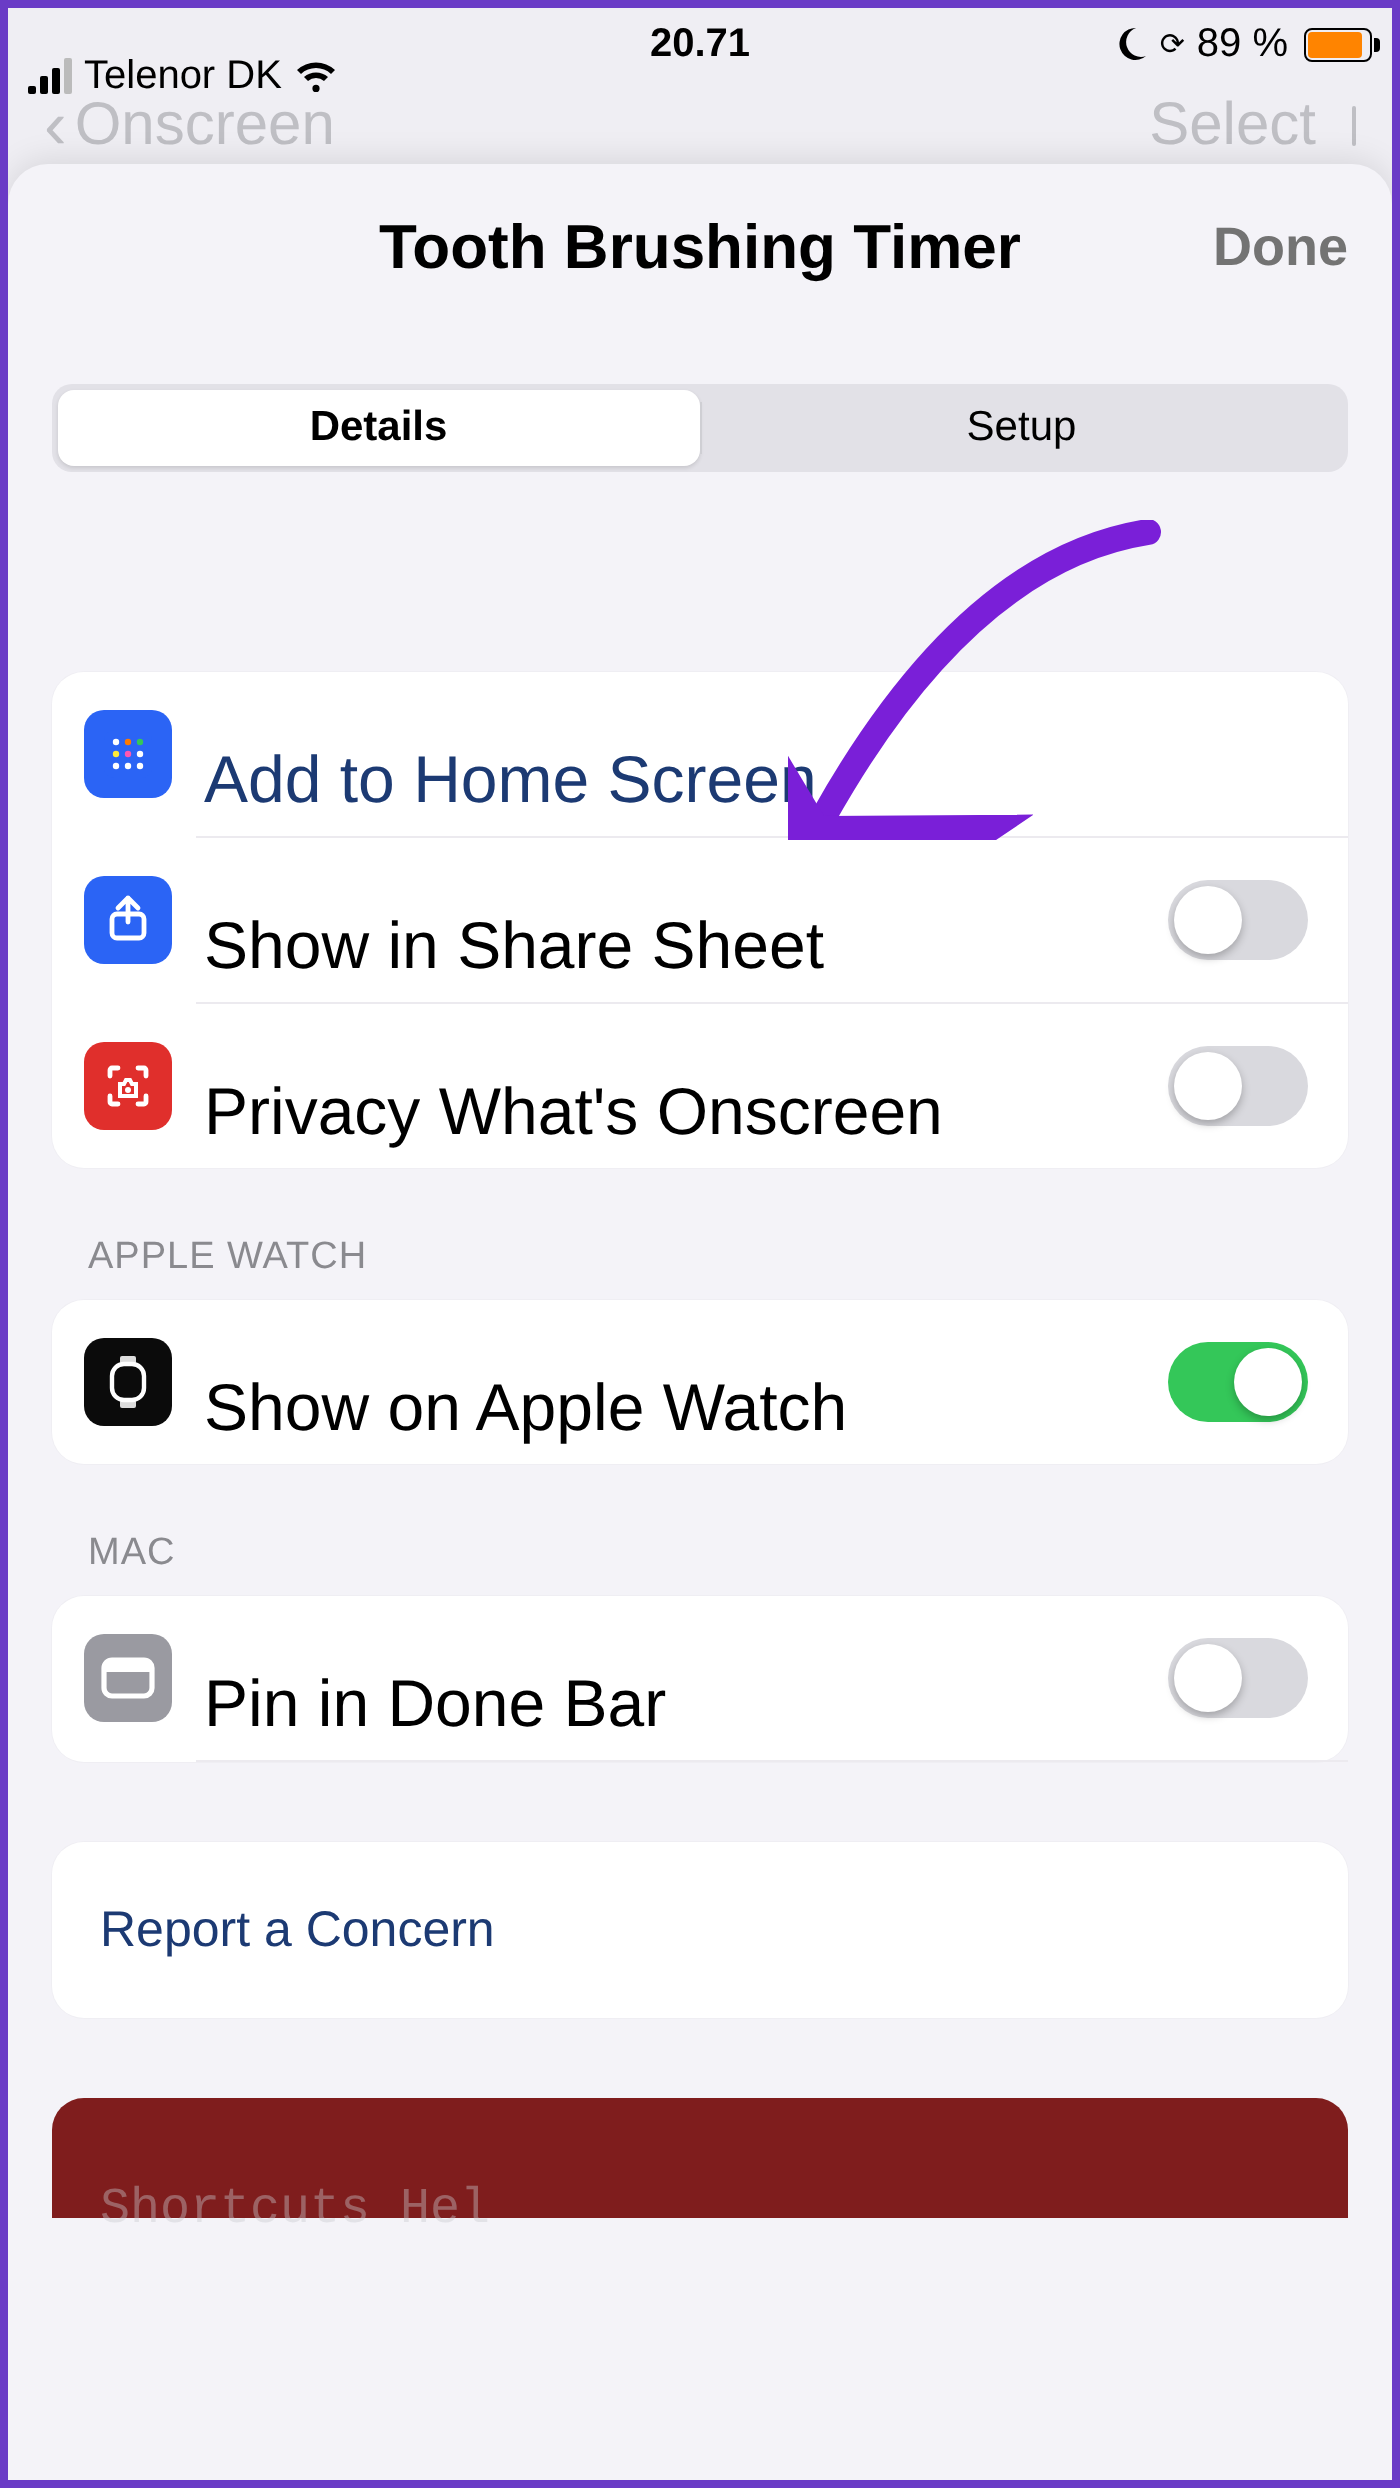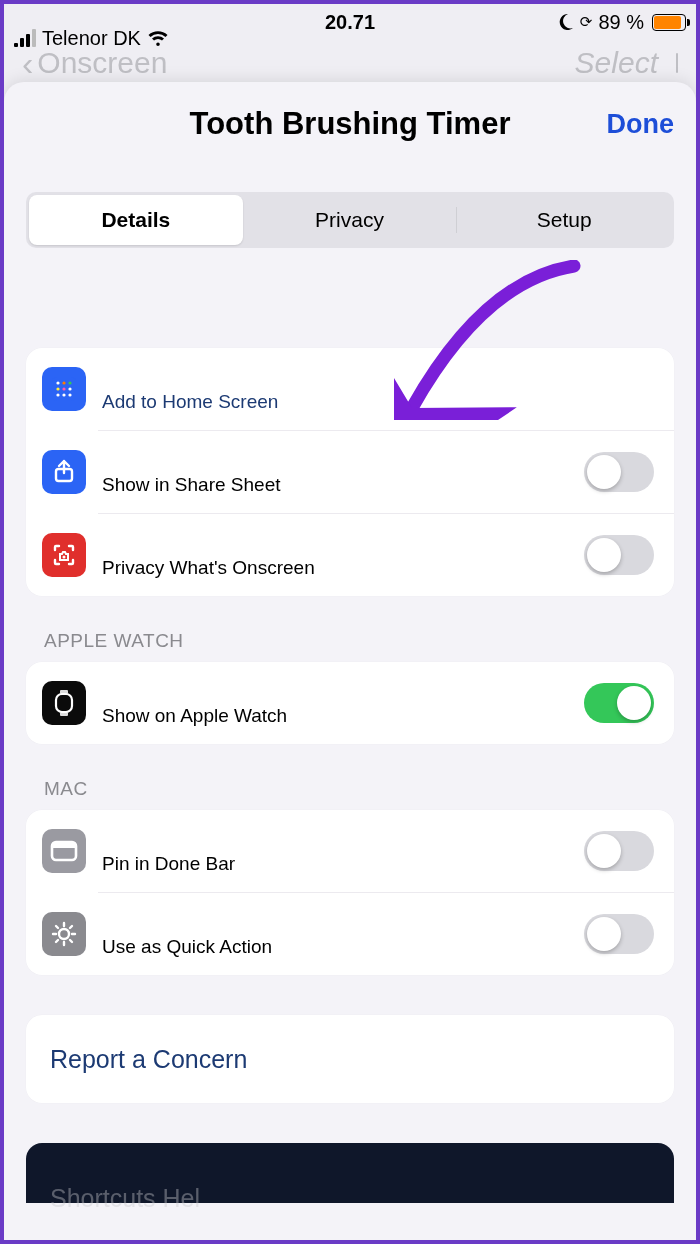--- a/index.html
+++ b/index.html
@@ -61,26 +61,26 @@
     box-shadow:0 -2px 16px rgba(0,0,0,.1);
     padding:0 0 0 0;
     overflow:hidden;
   }
   .sheet-header {
     position:relative; height:84px; display:flex; align-items:center; justify-content:center;
   }
   .sheet-title { font-size:31px; font-weight:700; }
   .done-btn {
     position:absolute; right:22px; top:50%; transform:translateY(-50%);
-    color:#1d4ed8; font-size:27px; font-weight:600; cursor:pointer;
+    color:#737373; font-size:27px; font-weight:600; cursor:pointer;
   }
 
   .tabs {
     margin:26px 22px 0 22px;
-    background:#e2e1e7; border-radius:10px; height:56px;
+    background:#e2e1e7; border-radius:10px; height:44px;
     display:flex; align-items:center; padding:3px;
   }
   .tab {
     flex:1; height:100%; display:flex; align-items:center; justify-content:center;
     font-size:21px; color:#000; border-radius:8px; cursor:pointer;
   }
   .tab.active { background:#fff; font-weight:600; box-shadow:0 1px 2px rgba(0,0,0,.12);}
   .tab-sep { width:1px; height:26px; background:#cfcfd4; }
 
   .section-header {
@@ -94,21 +94,21 @@
   .group.first { margin-top:100px; }
   .row {
     display:flex; align-items:center; height:82px;
     padding:0 20px 0 16px; cursor:pointer;
   }
   .row-sep { height:1px; background:#eceaef; margin-left:72px; }
   .row .icon {
     width:44px; height:44px; border-radius:10px; flex:0 0 44px;
     display:flex; align-items:center; justify-content:center; margin-right:16px;
   }
-  .row .label { font-size:19px; flex:1; color:#000;margin-top:25px; }
+  .row .label { font-size:33px; flex:1; color:#000;margin-top:25px; }
   .row .label.link { color:#1c3a73; }
 
   
   .toggle {
     width:70px; height:40px; border-radius:20px; background:#d9d9de;
     position:relative; flex:0 0 70px;
   }
   .toggle .knob {
     position:absolute; top:3px; left:3px; width:34px; height:34px;
     background:#fff; border-radius:50%; box-shadow:0 2px 4px rgba(0,0,0,.25);
@@ -121,23 +121,24 @@
   .ic-share { background:#2b64f5; }
   .ic-capture { background:#e02f2c; }
   .ic-watch { background:#0b0b0b; }
   .ic-window { background:#9a9aa1; }
   .ic-gear { background:#8a8a8f; }
 
   .report-row { height:88px; padding:0 24px;align-items:center; }
   .report-label { color:#1c3a73; font-size:25px; }
 
   .peek-bottom {
-    margin:40px 22px 0 22px; height:60px; background:#0f172a;
+    margin:40px 22px 0 22px; height:60px; background:#7f1d1d;
     border-radius:16px 16px 0 0; display:flex; align-items:flex-end;
     padding:0 24px 0 24px;
+    font-family:Liberation Mono, monospace;
   }
   .peek-bottom span { color:#c9c9ce; font-size:25px; transform:translateY(10px); }
 
   
   .annot-arrow {
     position:absolute; left:390px; top:178px; width:190px; height:160px;
     pointer-events:none;
   }
 
   svg { display:block; }
@@ -175,36 +176,35 @@
         <span class="battery-fill"></span>
       </span>
   </div>
 </div>
 
 <div class="bg-peek">
   <div style="display:flex;align-items:center;">
     <span class="chev">‹</span>
     <span>Onscreen</span>
   </div>
-  <div style="display:flex;align-items:center;gap:18px;font-style:italic;">
+  <div style="display:flex;align-items:center;gap:18px;">
     <span>Select</span>
     <span style="width:2px;height:20px;background:#bfbfc4;border-radius:1px;"></span>
   </div>
 </div>
 
 <div class="sheet">
 
   <div class="sheet-header">
     <div class="sheet-title">Tooth Brushing Timer</div>
     <div class="done-btn">Done</div>
   </div>
 
   <div class="tabs">
     <div class="tab active">Details</div>
-    <div class="tab">Privacy</div>
     <div class="tab-sep"></div>
     <div class="tab">Setup</div>
   </div>
 
   <svg class="annot-arrow" viewBox="0 0 190 160">
     <defs>
       <marker id="ah" markerWidth="14" markerHeight="14" refX="4" refY="7" orient="auto">
         <path d="M0,0 L14,7 L0,14 L4,7 Z" fill="#7a1fd8"></path>
       </marker>
     </defs>
@@ -287,34 +287,20 @@
           <rect x="2" y="2" width="24" height="18" rx="4" fill="none" stroke="#fff" stroke-width="2.6"></rect>
           <rect x="3" y="3" width="22" height="5" fill="#fff"></rect>
         </svg>
       </span>
       <span class="label">Pin in Done Bar</span>
       <span class="toggle">
           <span class="knob"></span>
         </span>
     </div>
     <div class="row-sep"></div>
-    <div class="row">
-      <span class="icon ic-gear">
-        <svg width="26" height="26" viewBox="0 0 26 26">
-          <circle cx="13" cy="13" r="5" fill="none" stroke="#fff" stroke-width="2.4"></circle>
-          <g stroke="#fff" stroke-width="2.4" stroke-linecap="round">
-            <path d="M13 2v3M13 21v3M2 13h3M21 13h3M5 5l2 2M19 19l2 2M21 5l-2 2M5 21l2-2"></path>
-          </g>
-        </svg>
-      </span>
-      <span class="label">Use as Quick Action</span>
-      <span class="toggle">
-          <span class="knob"></span>
-        </span>
-    </div>
   </div>
 
   <div class="group" style="margin-top:40px;">
     <div class="row report-row">
       <span class="report-label">Report a Concern</span>
     </div>
   </div>
 
   <div class="peek-bottom">
     <span style="opacity:.4;">Shortcuts Hel</span>

